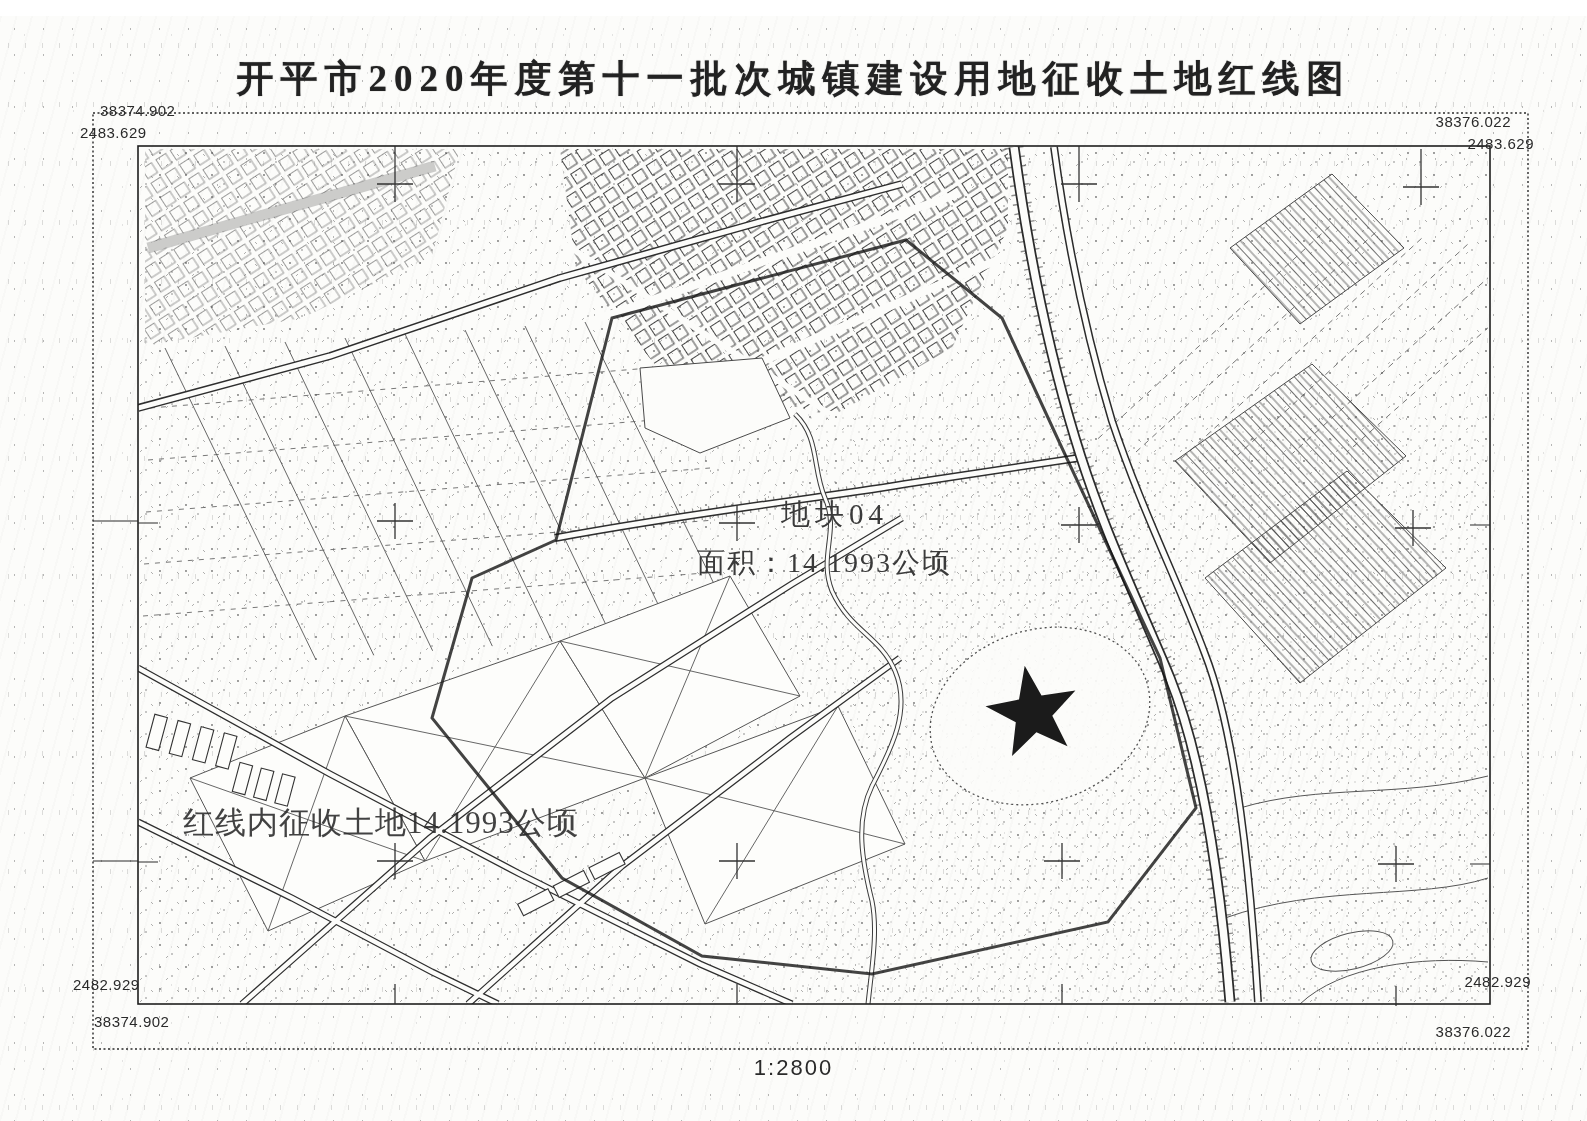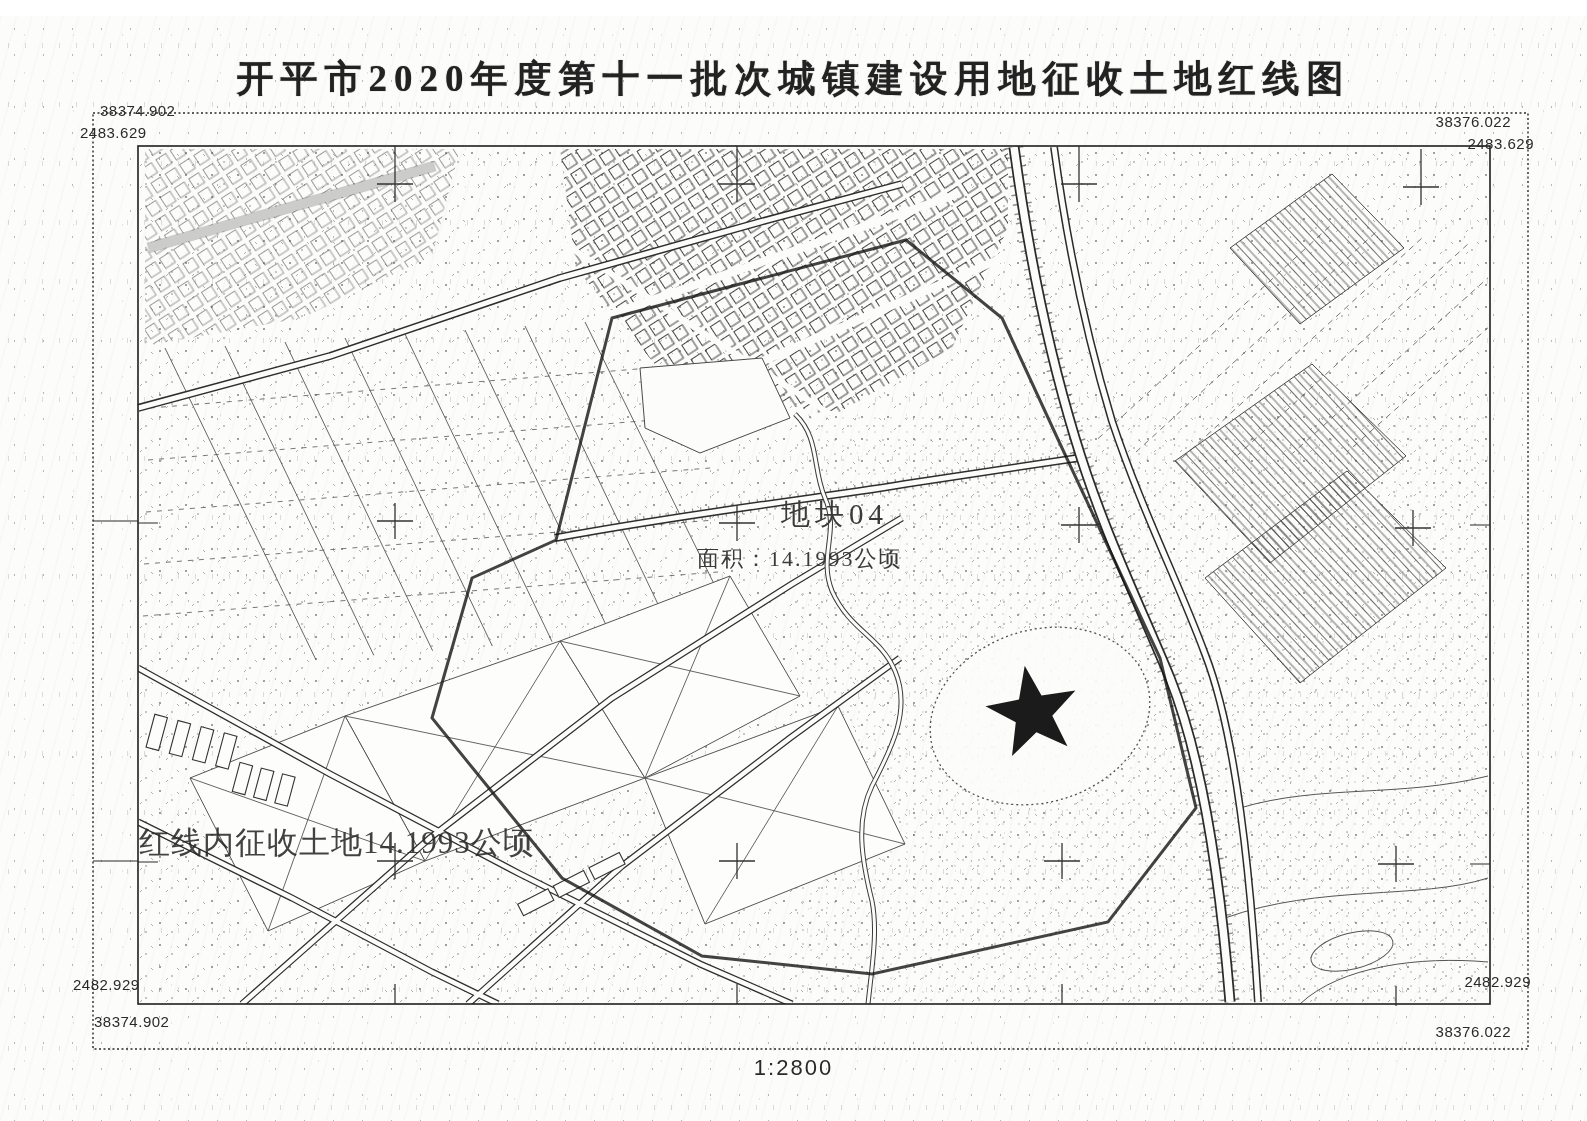--- a/index.html
+++ b/index.html
@@ -27,23 +27,23 @@
   .c-tl-x{left:100px; top:86px;}
   .c-tl-y{left:80px;  top:108px;}
   .c-tr-x{right:76px; top:97px;}
   .c-tr-y{right:53px; top:119px;}
   .c-bl-y{left:73px;  top:960px;}
   .c-bl-x{left:94px;  top:997px;}
   .c-br-y{right:56px; top:957px;}
   .c-br-x{right:76px; top:1007px;}
   .scalebar{top:1039px; left:50%; transform:translateX(-50%); font-size:22px; letter-spacing:2px; color:#2a2a2a;}
   .parcel-id{left:781px; top:479px; font-size:29px; letter-spacing:5px; color:#3a3a3a; font-family:"Liberation Serif",serif;}
-  .parcel-area{left:697px; top:528px; font-size:22px; letter-spacing:2px; color:#3a3a3a; font-family:"Liberation Serif",serif;}
+  .parcel-area{left:697px; top:528px; font-size:28px; letter-spacing:2px; color:#3a3a3a; font-family:"Liberation Serif",serif;}
   .note{left:139px; font-size:31px; letter-spacing:1px; color:rgba(40,40,40,.88); font-family:"Liberation Serif",serif;}
-  .note1{top:806px;}
+  .note1{top:786px;padding-left:44px;}
   .note2{top:862px;}
   svg{position:absolute; left:0; top:0;}
 </style>
 </head>
 <body>
 
 <div class="page">
 
   <svg width="1587" height="1121" viewBox="0 0 1587 1121">
     <defs>

